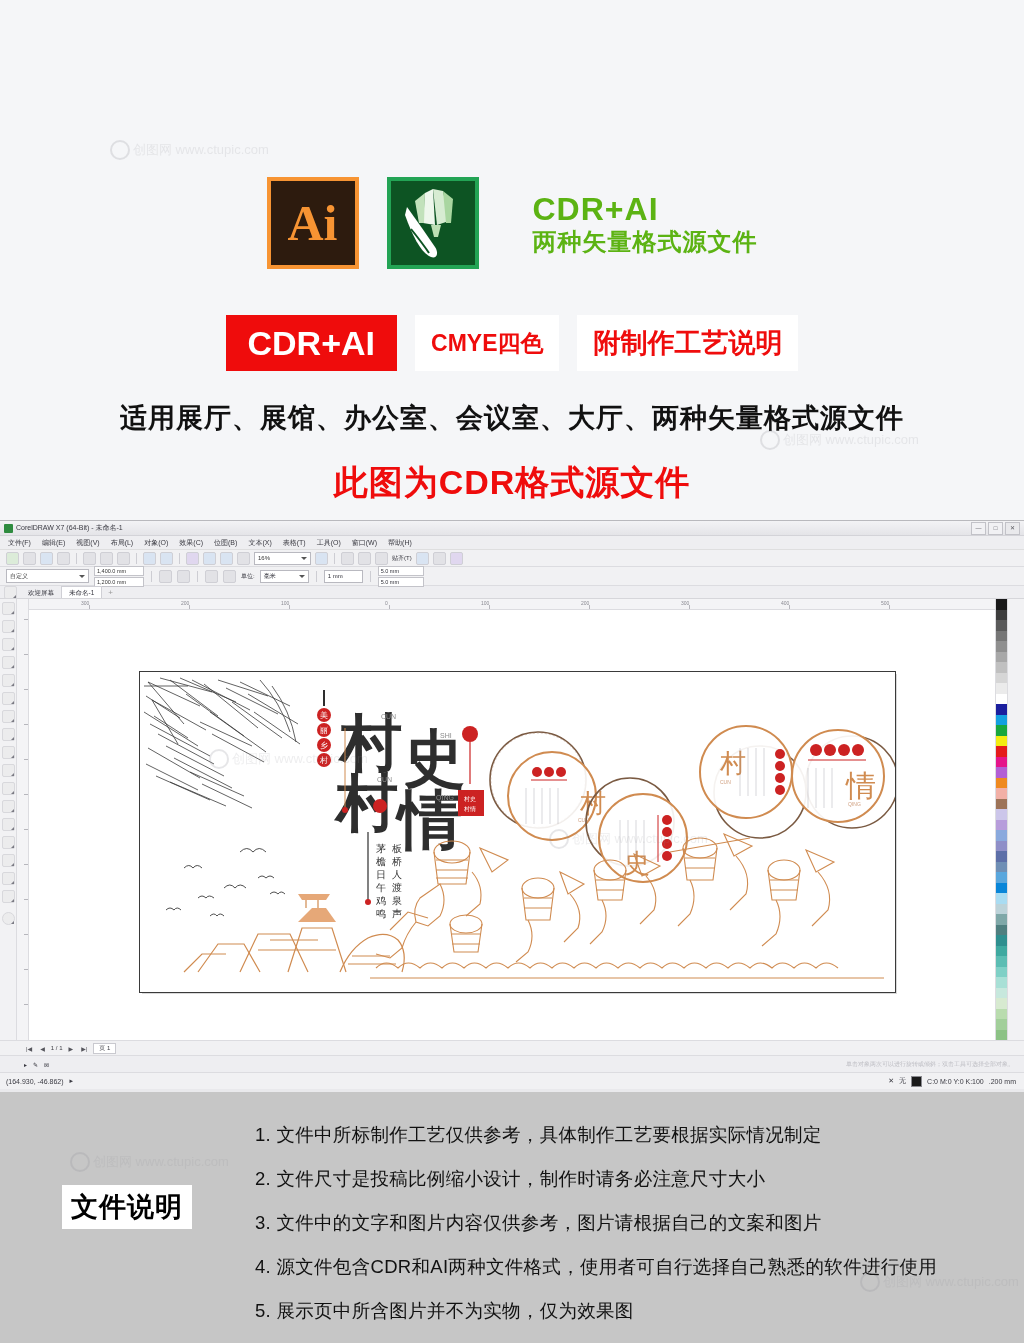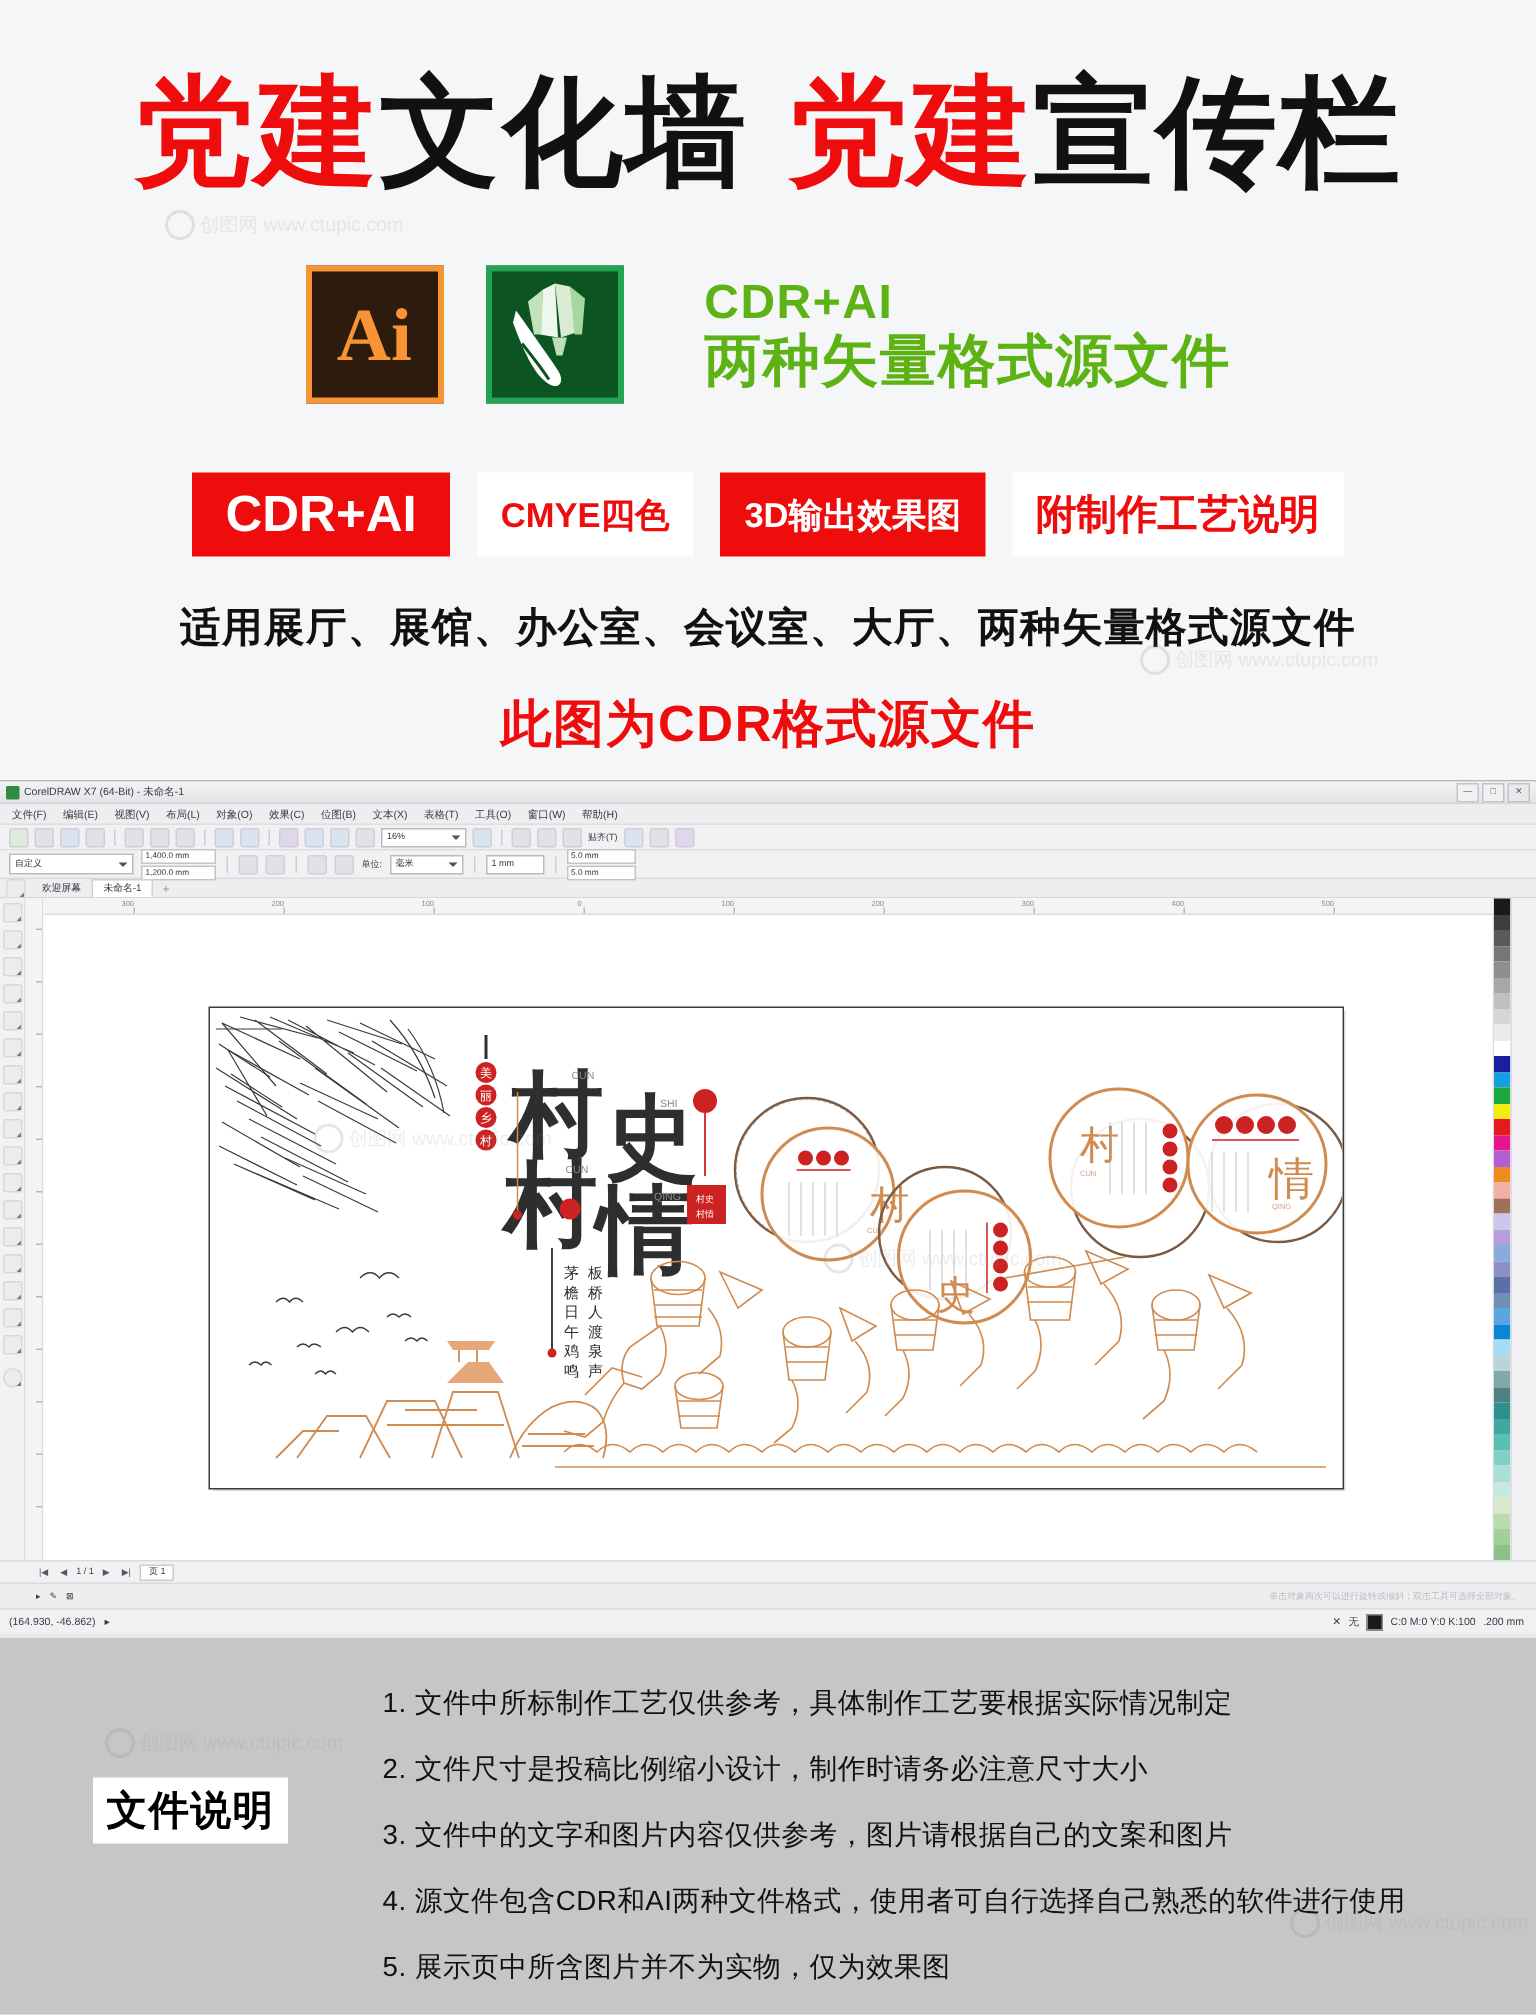--- a/index.html
+++ b/index.html
@@ -25,21 +25,21 @@
     display:flex;align-items:center;justify-content:center;gap:26px;}
   .ai-icon{width:92px;height:92px;border:4px solid #f79433;background:#2d1b0e;
     box-sizing:border-box;display:flex;align-items:center;justify-content:center;}
   .ai-icon span{color:#f79433;font-size:50px;font-weight:bold;line-height:1;
     font-family:"Liberation Serif",serif;}
   .cdr-icon{width:92px;height:92px;border:4px solid #23a455;background:#0d5423;
     box-sizing:border-box;position:relative;overflow:hidden;}
   .icon-col{display:flex;gap:28px;align-items:flex-end;}
   .fmt-text{margin-left:28px;color:#5cb313;font-weight:bold;line-height:1.14;}
   .fmt-text .l1{font-size:32px;letter-spacing:1px;}
-  .fmt-text .l2{font-size:38px;letter-spacing:1px;}
+  .fmt-text .l2{font-size:24px;letter-spacing:1px;}
 
   .badges{position:absolute;left:0;top:312px;width:1024px;height:62px;
     display:flex;align-items:center;justify-content:center;gap:18px;}
   .badge{height:56px;display:flex;align-items:center;justify-content:center;
     padding:0 16px;font-size:23px;font-weight:bold;letter-spacing:0px;box-sizing:border-box;}
   .badge.solid{background:#ef0c0c;color:#fff;}
   .badge.hollow{background:#fff;color:#ef0c0c;}
   .badge.b1{font-size:34px;padding:0 22px;}
   .badge.b4{font-size:27px;}
 
@@ -156,23 +156,20 @@
     display:flex;align-items:center;gap:3px;}
   .wm .ring{width:16px;height:16px;border:2px solid rgba(140,140,150,.22);border-radius:50%;}
 </style>
 </head>
 <body>
 
 <div class="page">
 
   <div class="promo">
 
-    <div class="hero-title">
-      <span class="red">党建</span><span>文化墙</span><span class="gap"></span><span class="red">党建</span><span>宣传栏</span>
-    </div>
 
     <div class="row-icons">
       <div class="icon-col">
         <div class="ai-icon">
           <span>Ai</span>
         </div>
         <div class="cdr-icon">
           <svg width="84" height="84" viewBox="0 0 84 84">
             <rect width="84" height="84" fill="#0d5423"></rect>
             <path d="M42 8 L52 10 L58 40 L46 44 Z" fill="#d7ecd2"></path>
@@ -187,21 +184,20 @@
       </div>
       <div class="fmt-text">
         <div class="l1">CDR+AI</div>
         <div class="l2">两种矢量格式源文件</div>
       </div>
     </div>
 
     <div class="badges">
       <div class="badge solid b1">CDR+AI</div>
       <div class="badge hollow">CMYE四色</div>
-      <div class="badge solid">3D输出效果图</div>
       <div class="badge hollow b4">附制作工艺说明</div>
     </div>
 
     <div class="apply-line">适用展厅、展馆、办公室、会议室、大厅、两种矢量格式源文件</div>
     <div class="cdr-line">此图为CDR格式源文件</div>
 
     <div class="wm" style="left:110px;top:140px;">
         <span class="ring"></span>
         <span>创图网 www.ctupic.com</span>
       </div>

